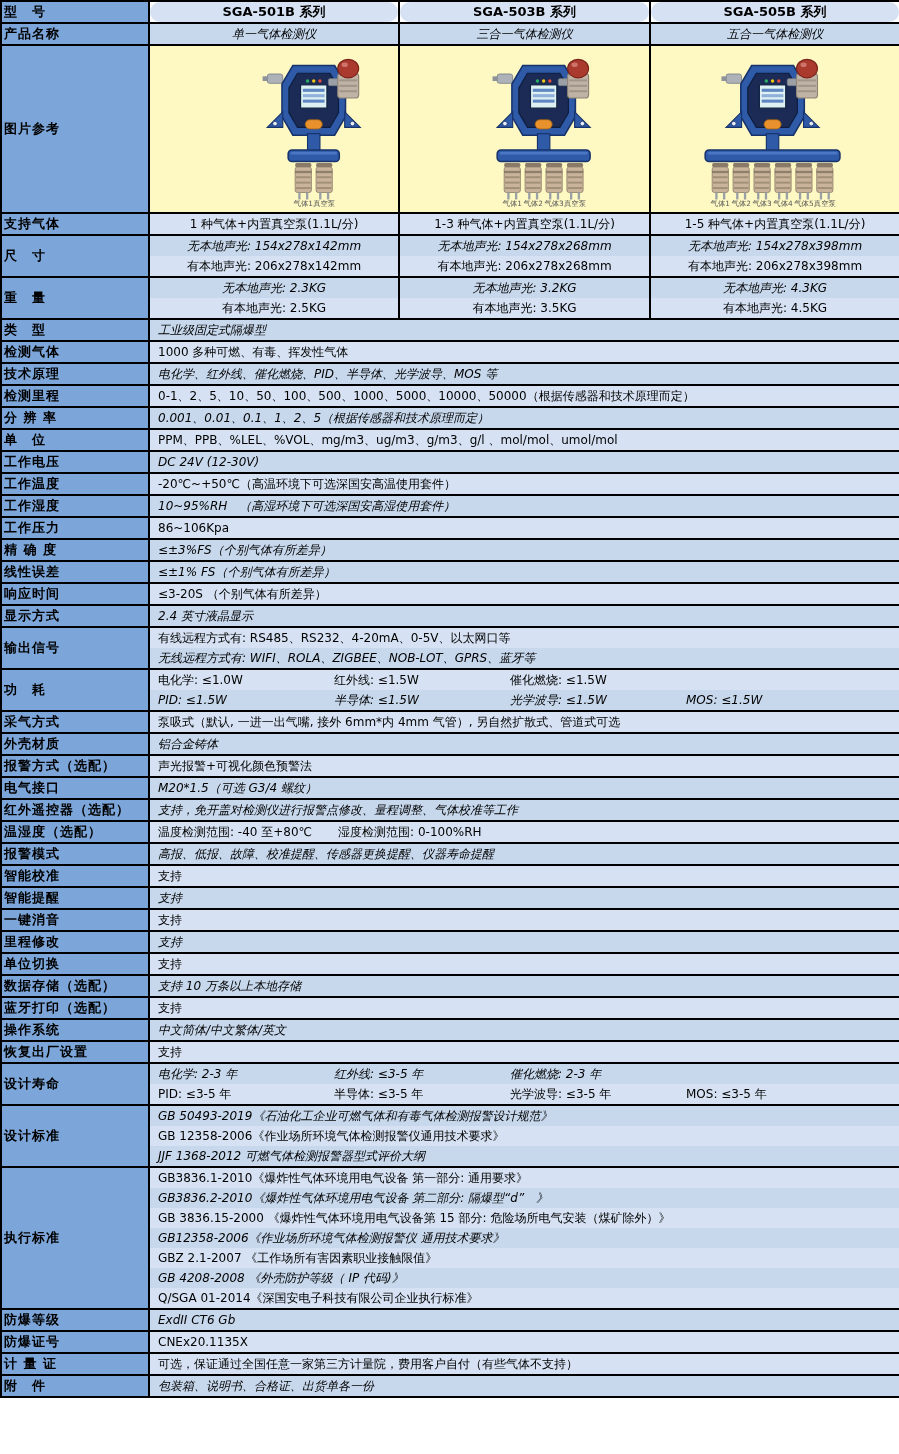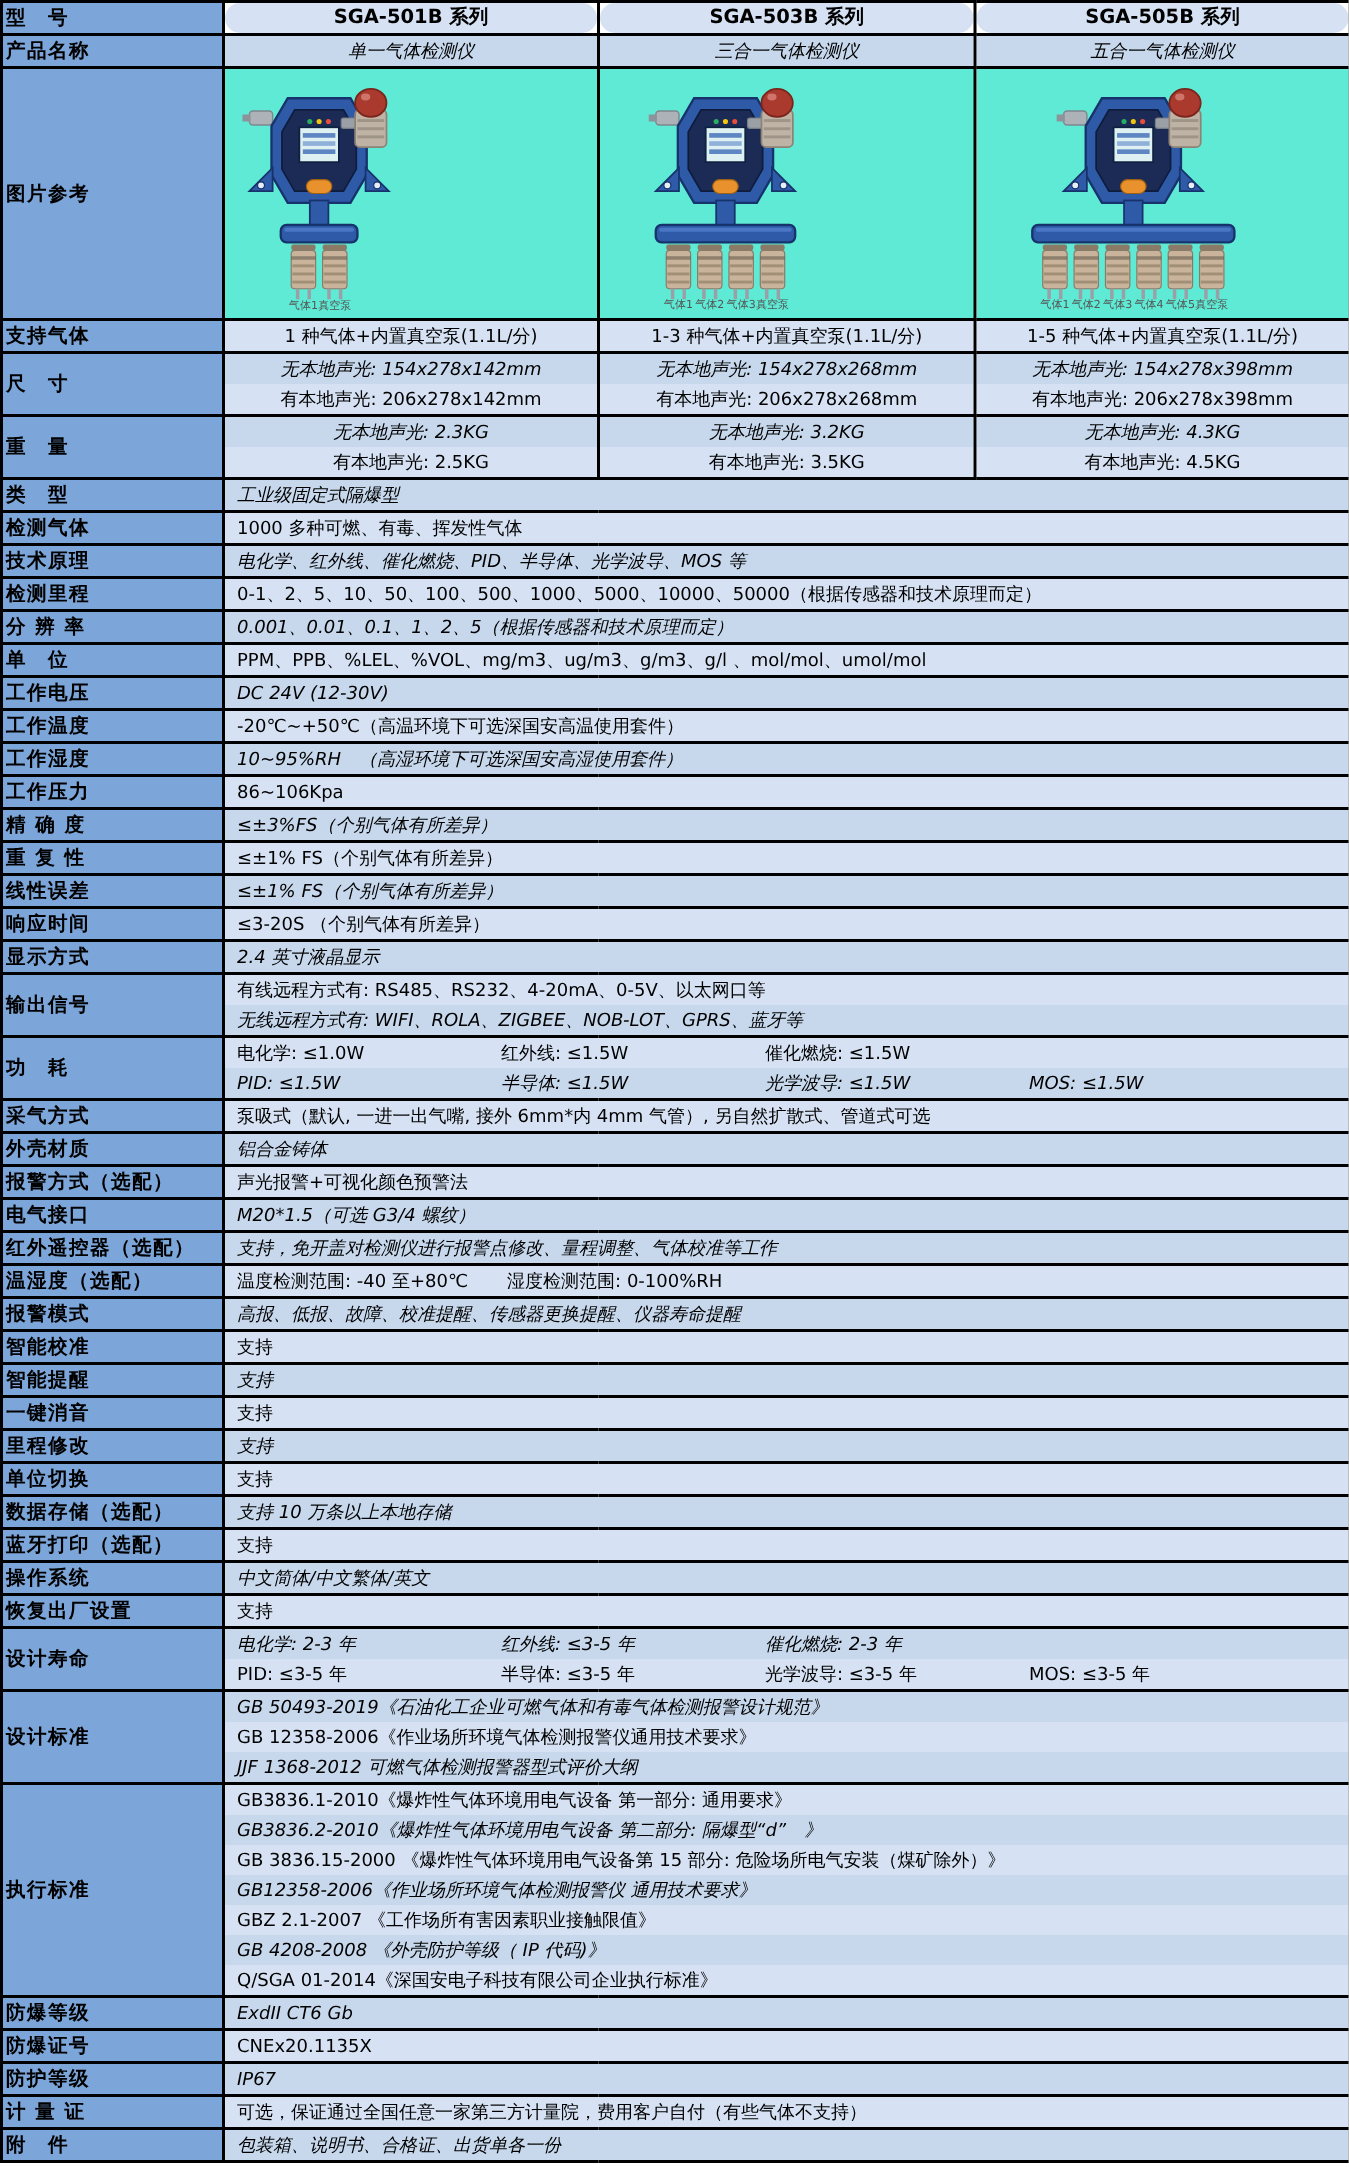--- a/index.html
+++ b/index.html
@@ -19,21 +19,21 @@
     height:20px;line-height:20px;
     font-size:12px;
     white-space:nowrap;overflow:hidden;
   }
   .line.light{background:#d6e2f3;}
   .line.dark{background:#c7d8ed;font-style:italic;}
   .cols .line{text-align:center;}
   .hdr .line{font-weight:bold;font-size:13px;border-radius:10px;}
   .span-cell .line{text-align:left;padding-left:8px;}
   .line.multi .seg{display:inline-block;min-width:150px;margin-right:26px;}
-  .img-cell{background:#5eead4;text-align:left;height:166px;vertical-align:middle;}
+  .img-cell{background:#fef9c3;text-align:right;height:166px;vertical-align:middle;}
   .img-cell svg{display:inline-block;vertical-align:middle;}
 </style>
 </head>
 <body>
 
 <div class="wrap">
   <table>
     <colgroup>
       <col style="width:148px">
       <col style="width:250px">
@@ -422,26 +422,20 @@
             <div class="line light"><span class="seg">86~106Kpa</span></div>
           </td>
         </tr>
         <tr>
           <td class="label-cell">精 确 度</td>
           <td colspan="3" class="span-cell">
             <div class="line dark"><span class="seg">≤±3%FS（个别气体有所差异）</span></div>
           </td>
         </tr>
         <tr>
-          <td class="label-cell">重 复 性</td>
-          <td colspan="3" class="span-cell">
-            <div class="line light"><span class="seg">≤±1% FS（个别气体有所差异）</span></div>
-          </td>
-        </tr>
-        <tr>
           <td class="label-cell">线性误差</td>
           <td colspan="3" class="span-cell">
             <div class="line dark"><span class="seg">≤±1% FS（个别气体有所差异）</span></div>
           </td>
         </tr>
         <tr>
           <td class="label-cell">响应时间</td>
           <td colspan="3" class="span-cell">
             <div class="line light"><span class="seg">≤3-20S （个别气体有所差异）</span></div>
           </td>
@@ -595,26 +589,20 @@
             <div class="line dark"><span class="seg">ExdII CT6 Gb</span></div>
           </td>
         </tr>
         <tr>
           <td class="label-cell">防爆证号</td>
           <td colspan="3" class="span-cell">
             <div class="line light"><span class="seg">CNEx20.1135X</span></div>
           </td>
         </tr>
         <tr>
-          <td class="label-cell">防护等级</td>
-          <td colspan="3" class="span-cell">
-            <div class="line dark"><span class="seg">IP67</span></div>
-          </td>
-        </tr>
-        <tr>
           <td class="label-cell">计 量 证</td>
           <td colspan="3" class="span-cell">
             <div class="line light"><span class="seg">可选，保证通过全国任意一家第三方计量院，费用客户自付（有些气体不支持）</span></div>
           </td>
         </tr>
         <tr>
           <td class="label-cell">附　件</td>
           <td colspan="3" class="span-cell">
             <div class="line dark"><span class="seg">包装箱、说明书、合格证、出货单各一份</span></div>
           </td>

